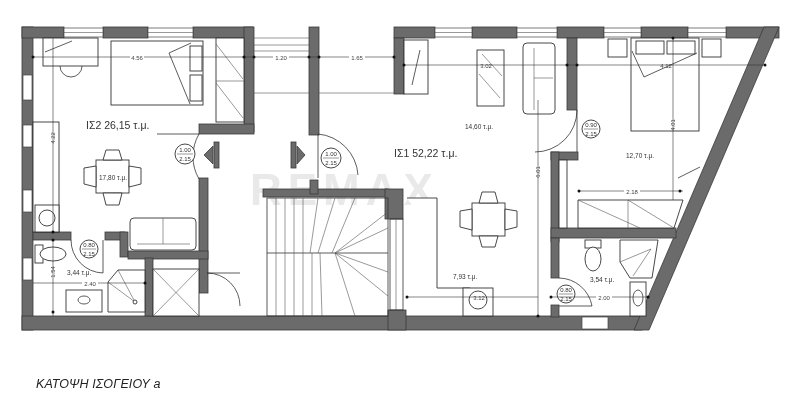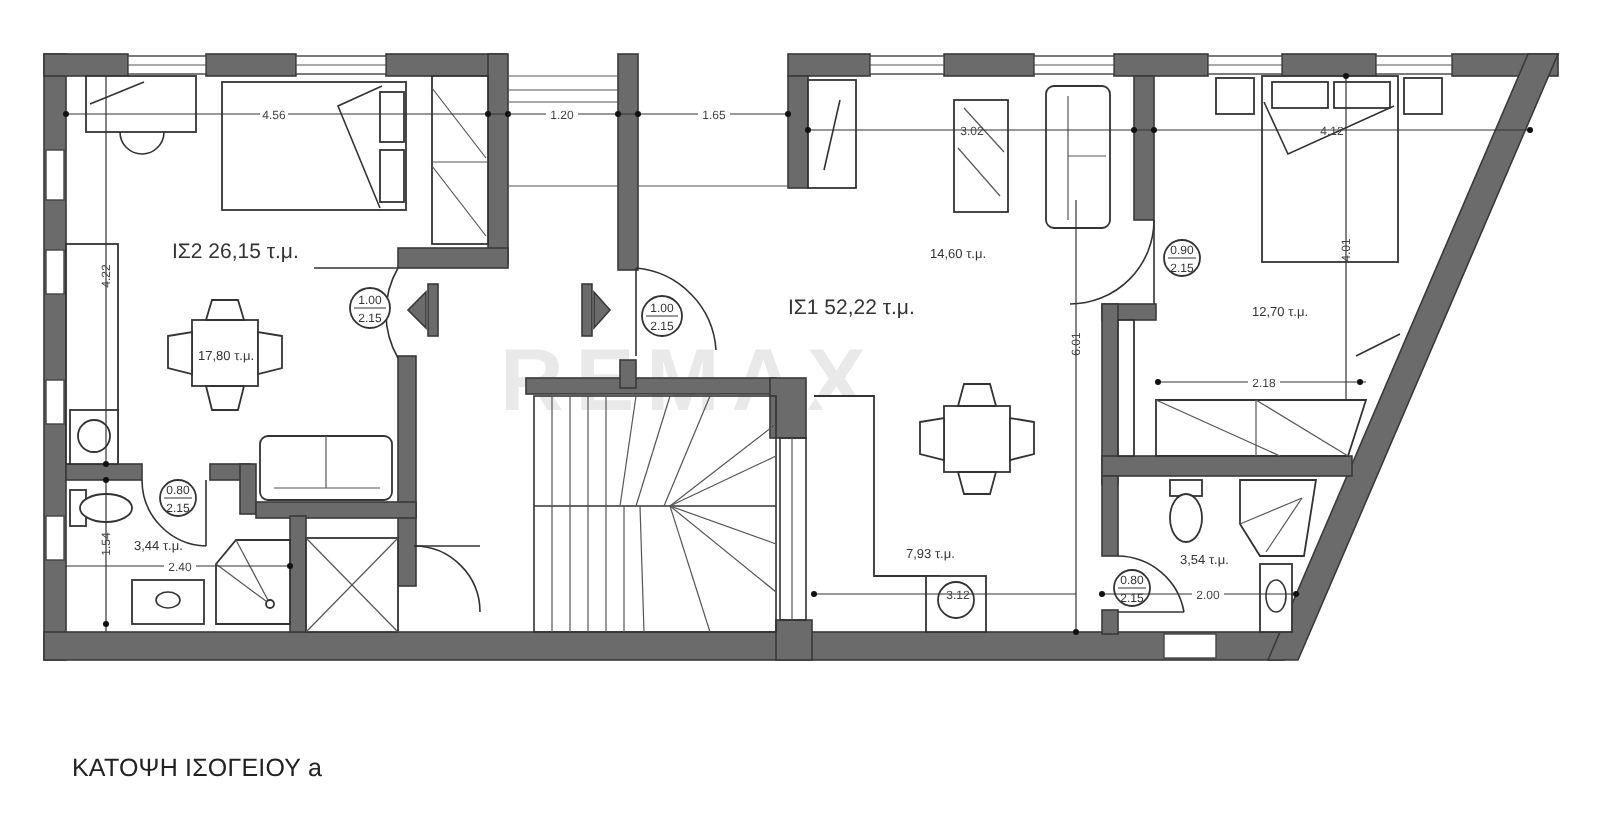--- a/index.html
+++ b/index.html
@@ -9,21 +9,21 @@
   .thin { fill: none; stroke: #333; stroke-width: 0.8; }
   .hair { fill: none; stroke: #555; stroke-width: 0.6; }
   .win { fill: #fff; stroke: #444; stroke-width: 0.7; }
   .furn { fill: #fff; stroke: #333; stroke-width: 0.9; }
   .dim { stroke: #333; stroke-width: 0.6; }
   .dot { fill: #111; }
   .area-label { font-family: "Liberation Sans", sans-serif; font-size: 9px; fill: #333; }
   .area-big { font-family: "Liberation Sans", sans-serif; font-size: 10.5px; fill: #333; }
   .dim-label { font-family: "Liberation Sans", sans-serif; font-size: 6px; fill: #444; }
   .door-tag-text { font-family: "Liberation Sans", sans-serif; font-size: 6px; fill: #333; }
-  .caption { position: absolute; left: 36px; top: 377px; font-size: 12.5px; color: #222; letter-spacing: 0.1px; }
+  .caption { position: absolute; left: 36px; top: 377px; font-size: 12.5px; color: #222; letter-spacing: 0.1px; font-style: italic; }
   .wm { font-family: "Liberation Sans", sans-serif; font-size: 44px; fill: #e9e9e9; font-weight: bold; letter-spacing: 6px; }
 </style>
 </head>
 <body>
 
 <svg id="plan" viewBox="0 0 800 416" xmlns="http://www.w3.org/2000/svg">
 
   <text class="wm" x="250" y="205">REMAX</text>
 
   <g>

